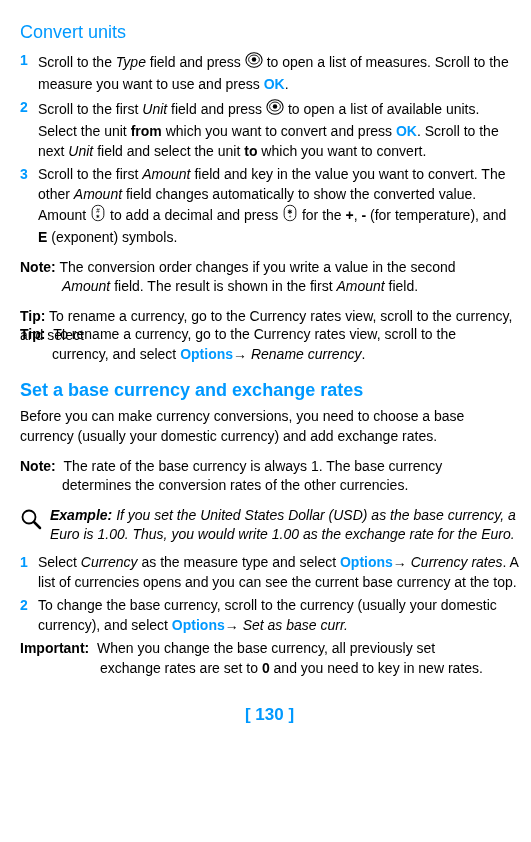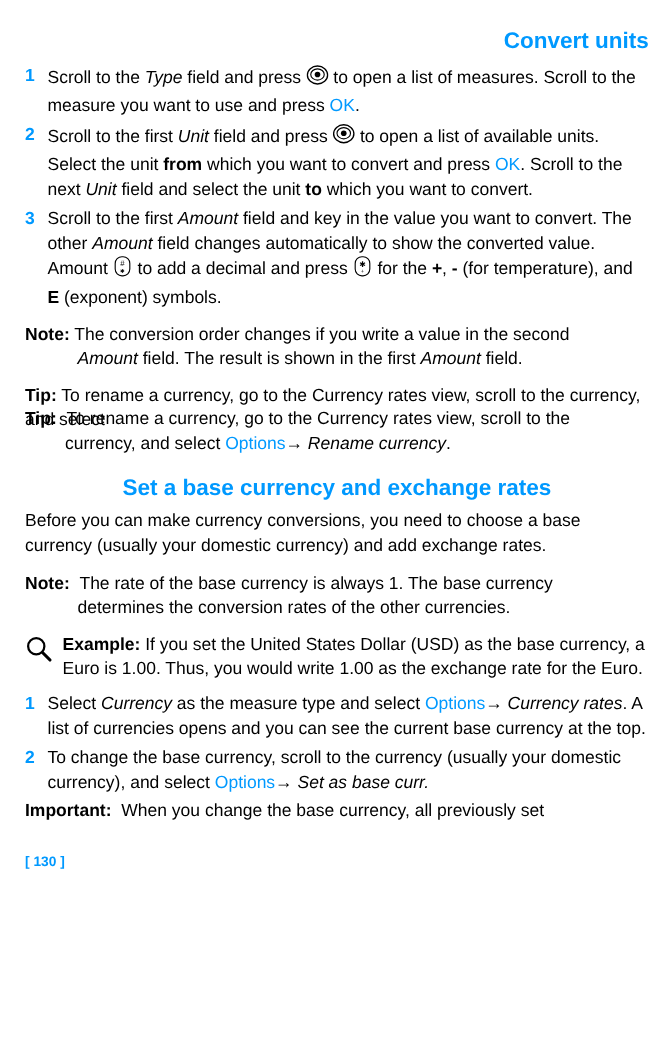--- a/index.html
+++ b/index.html
@@ -9,51 +9,49 @@
       font-size: 14px;
       line-height: 1.4;
       color: #000;
       width: 531px;
       box-sizing: border-box;
       background: #fff;
     }
     .heading-main {
       color: #0099ff;
       font-size: 18px;
-      font-weight: bold;
+      font-weight: normal;
       margin: 0 0 6px 0;
-      text-align: right;
     }
     .heading-sub {
       color: #0099ff;
       font-size: 18px;
       font-weight: bold;
       margin: 14px 0 4px 0;
-      text-align: center;
     }
     .step {
       display: flex;
       margin-bottom: 4px;
     }
     .step-num {
       color: #0099ff;
       font-weight: bold;
       width: 18px;
       flex-shrink: 0;
     }
     .step-content {
       flex: 1;
     }
     .link-text {
       color: #000000;
       font-style: italic;
     }
     .option-text {
       color: #0099ff;
-      font-weight: normal;
+      font-weight: bold;
     }
     .btn-icon {
       display: inline-block;
       vertical-align: middle;
     }
     .select-btn {
       width: 18px;
       height: 18px;
     }
     .pound-btn {
@@ -81,33 +79,34 @@
       margin: 8px 0;
     }
     .example-icon {
       flex-shrink: 0;
       width: 24px;
       margin-right: 6px;
       padding-top: 2px;
     }
     .example-content {
       flex: 1;
+      font-style: italic;
     }
     .important-block {
       margin: 2px 0;
     }
     .arrow {
       font-family: Arial, sans-serif;
     }
     .page-num {
-      text-align: left;
+      text-align: center;
       color: #0099ff;
       font-weight: bold;
       margin-top: 24px;
-      font-size: 11px;
+      font-size: 17px;
     }
     .intro-text {
       margin: 2px 0 6px 0;
     }
   </style>
 </head>
 <body>
 
 <h2 class="heading-main">Convert units</h2>
 
@@ -205,15 +204,16 @@
 
 <div class="step">
   <div class="step-num">2</div>
   <div class="step-content">
     <span>To change the base currency, scroll to the currency (usually your domestic currency), and select </span><span class="option-text">Options</span><span class="arrow">→ </span><span class="link-text">Set as base curr.</span>
   </div>
 </div>
 
 <div class="important-block">
   <b>Important:</b><span>&nbsp;&nbsp;When you change the base currency, all previously set</span>
+  <div style="padding-left:80px;">exchange rates are set to <b>0</b><span> and you need to key in new rates.</span></div>
 </div>
 
 <div class="page-num">[ 130 ]</div>
 
 </body></html>

